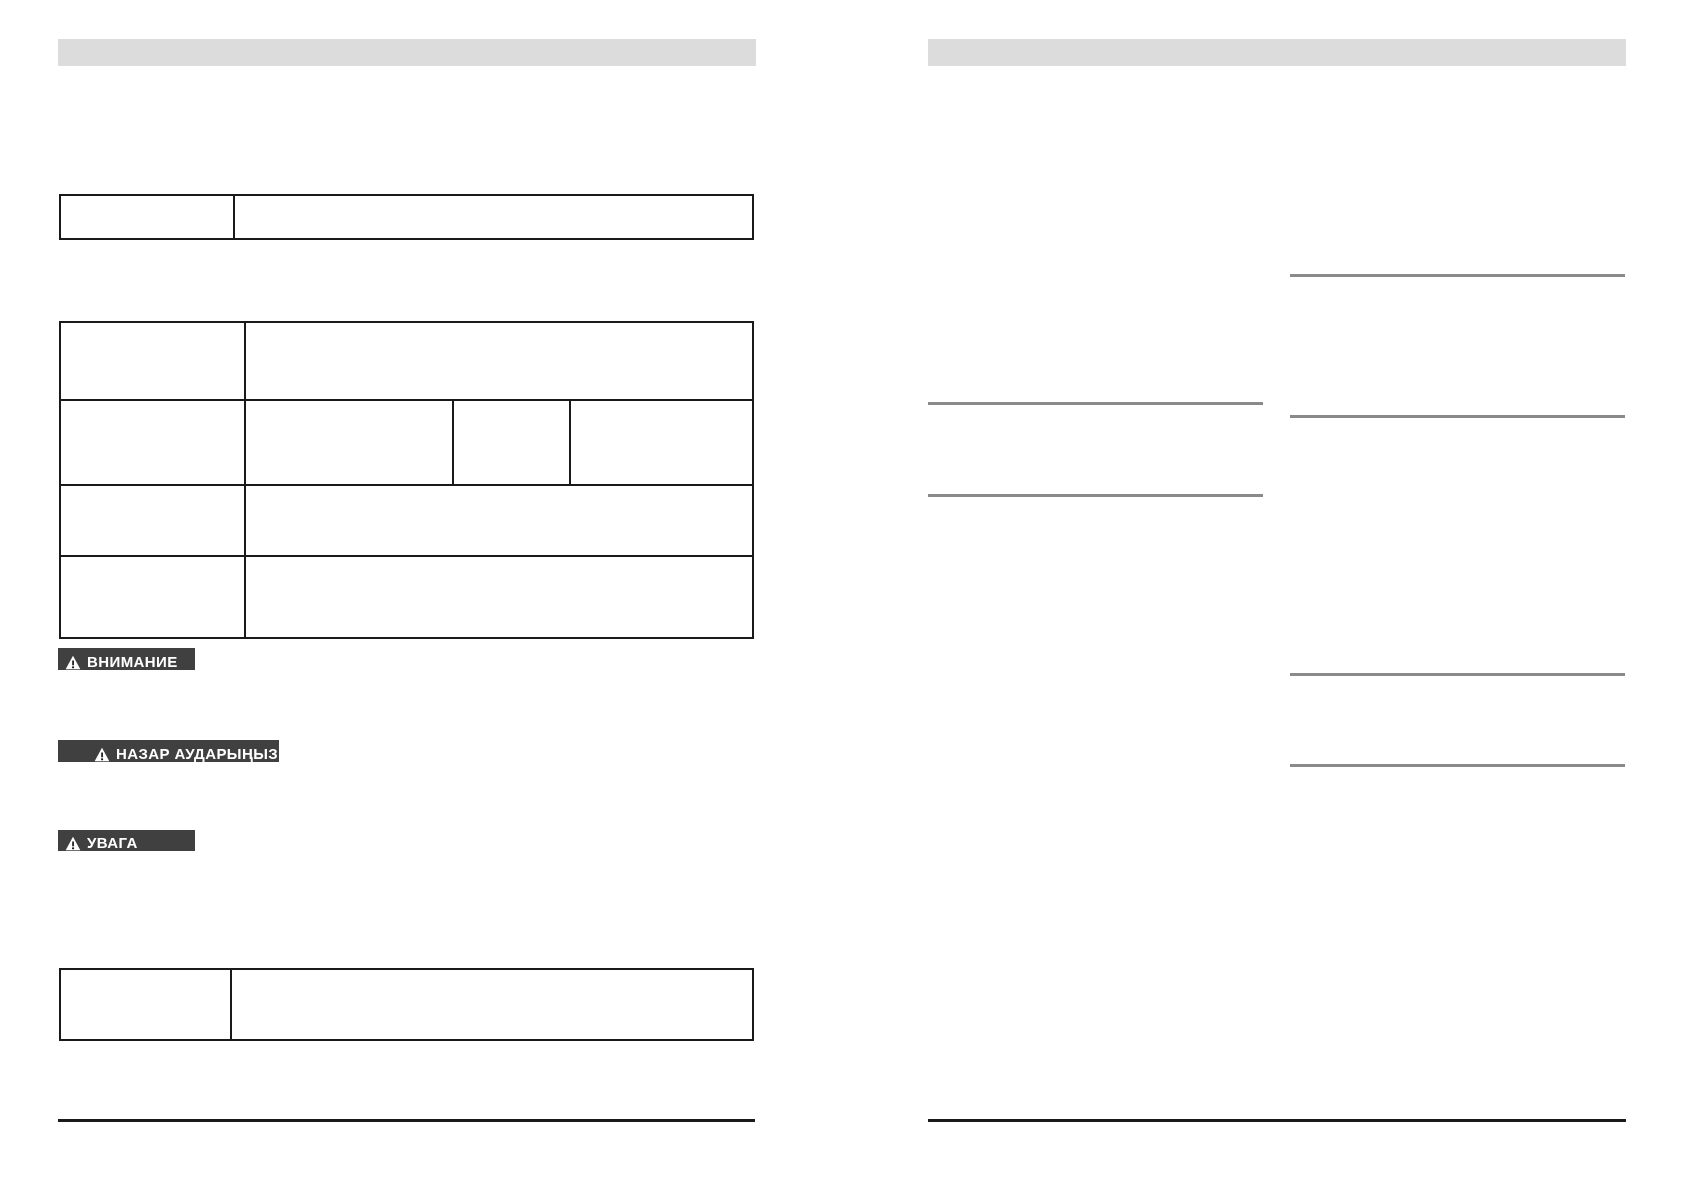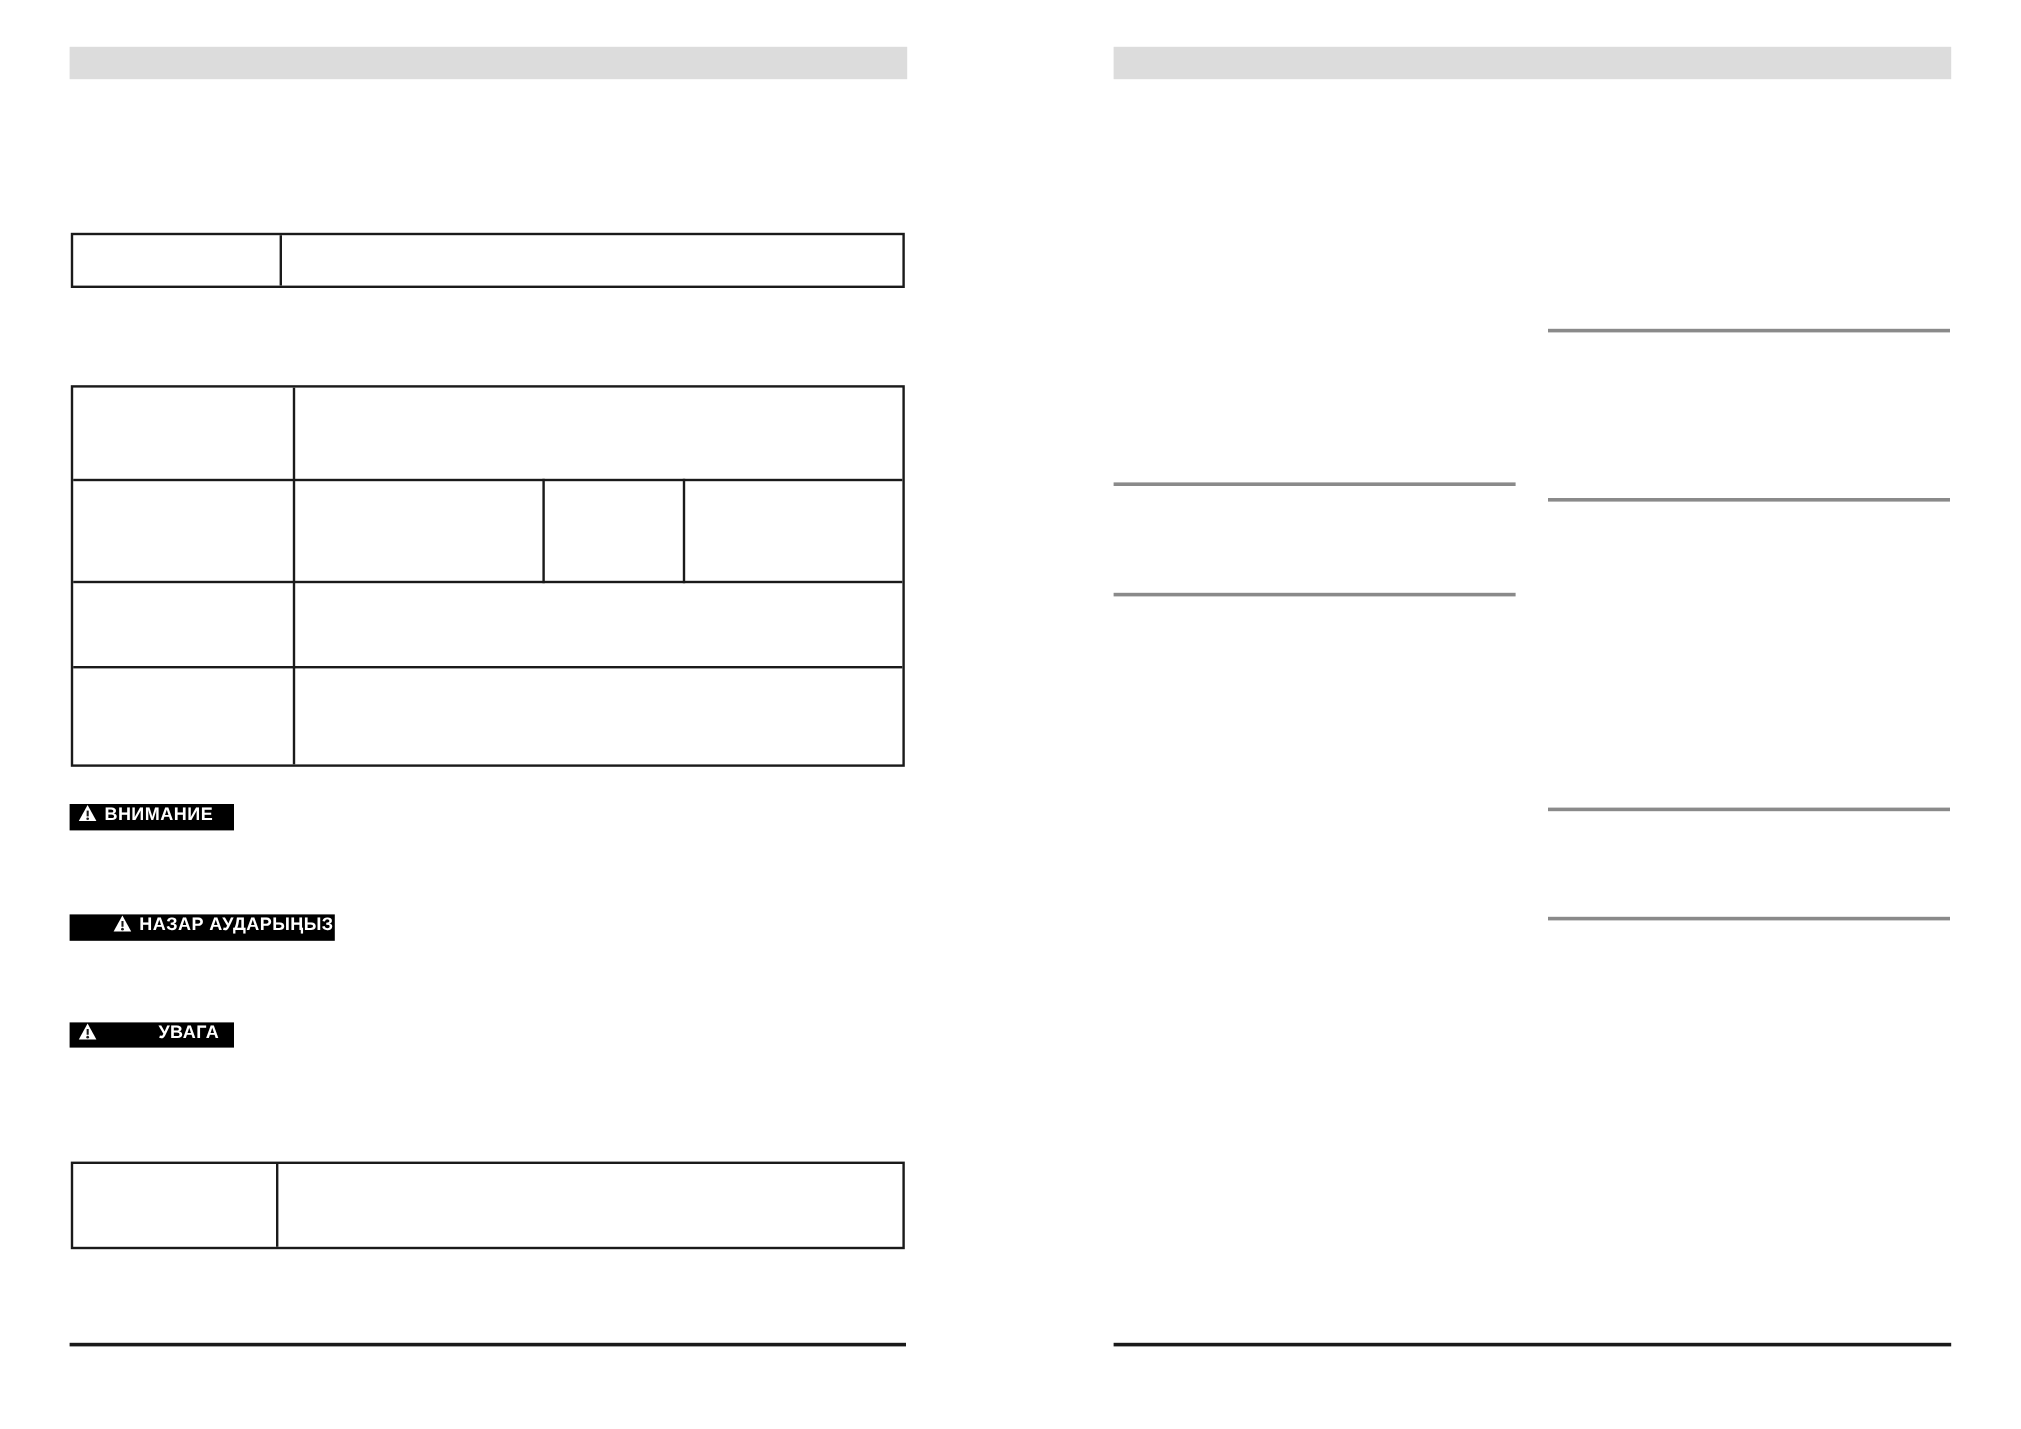--- a/index.html
+++ b/index.html
@@ -14,27 +14,27 @@
   
   .tbl{position:absolute;border:2px solid #1a1a1a;background:#ffffff;box-sizing:border-box;}
   .tbl .vline{position:absolute;width:2px;background:#1a1a1a;top:0;height:100%;}
   .tbl .hline{position:absolute;height:2px;background:#1a1a1a;left:0;width:100%;}
 
   .t1{left:59px;top:194px;width:695px;height:46px;}
   .t2{left:59px;top:321px;width:695px;height:318px;}
   .t3{left:59px;top:968px;width:695px;height:73px;}
 
   
-  .badge{position:absolute;background:#000000;color:#ffffff;display:flex;align-items:flex-start;
+  .badge{position:absolute;background:#404040;color:#ffffff;display:flex;align-items:flex-end;
          font-weight:bold;font-size:15px;letter-spacing:.4px;padding-left:7px;box-sizing:border-box;
-         white-space:nowrap;margin-top:22px;}
+         white-space:nowrap;}
   .badge svg{margin-right:6px;flex:0 0 auto;}
   .badge-ru{left:58px;top:648px;width:137px;height:22px;}
   .badge-kk{left:58px;top:740px;width:221px;height:22px;padding-left:36px;}
-  .badge-uk{left:58px;top:830px;width:137px;height:21px;gap:45px;}
+  .badge-uk{left:58px;top:830px;width:137px;height:21px;}
 
   
   .gline{position:absolute;height:3px;background:#8a8a8a;width:335px;}
 
   
   .rule{position:absolute;height:3px;background:#1a1a1a;top:1119px;}
   .rule-left{left:58px;width:697px;}
   .rule-right{left:928px;width:698px;}
 </style>
 </head>

